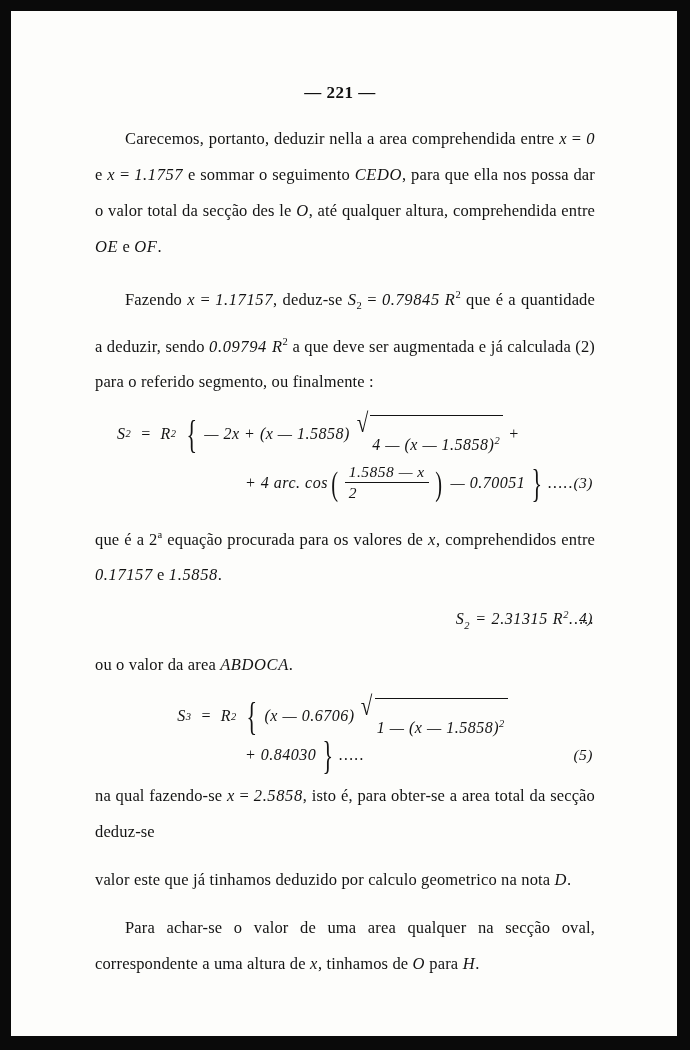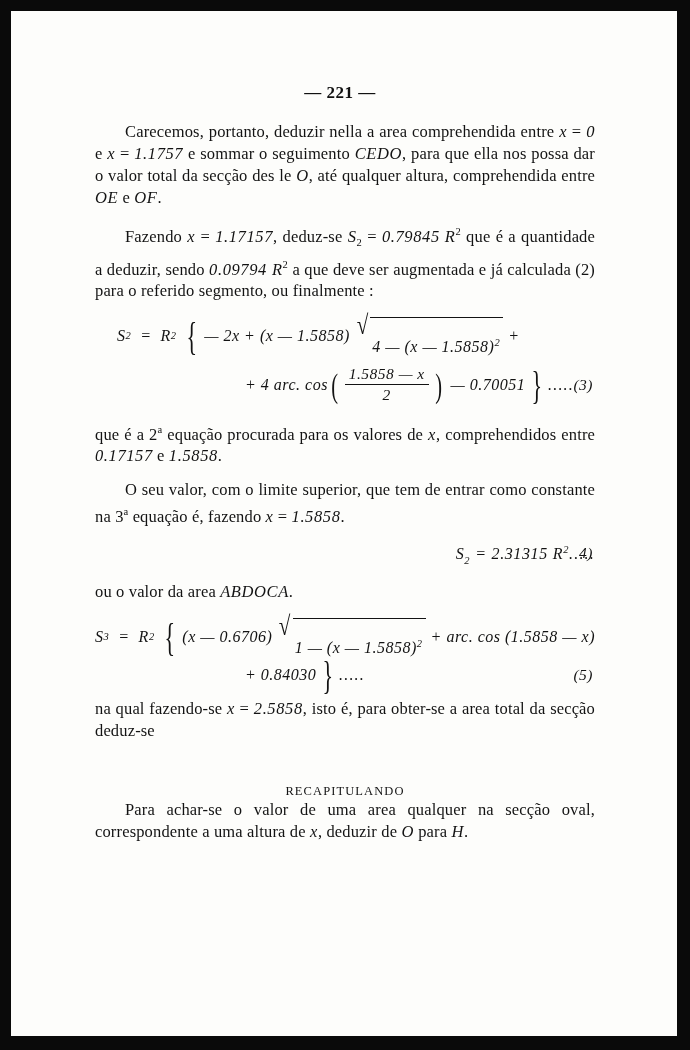--- a/index.html
+++ b/index.html
@@ -51,21 +51,21 @@
   }
   .body-col {
     position: absolute;
     left: 84px;
     top: 110px;
     width: 500px;
   }
   p.para {
     margin: 0 0 0 0;
     font-size: 16.5px;
-    line-height: 22px;
+    line-height: 36px;
     text-align: justify;
     text-align-last: left;
     color: #131313;
     letter-spacing: 0.15px;
   }
   p.para + p.para {
     margin-top: 12px;
   }
   .indent {
     text-indent: 30px;
@@ -163,21 +163,20 @@
   .rad-body {
     border-top: 1.6px solid #131313;
     padding: 19px 3px 0 2px;
     position: relative;
     top: 1px;
   }
   
   .frac {
     display: inline-flex;
     flex-direction: column;
-    align-items: center;
     vertical-align: middle;
     margin: 0 3px;
     position: relative;
     top: -1px;
   }
   .frac .num {
     padding: 0 4px 1px 4px;
     border-bottom: 1.6px solid #131313;
     font-size: 15.5px;
   }
@@ -253,21 +252,20 @@
             <span class="sp"></span>
             <span>— 0.70051</span>
             <span class="brace-close">}</span>
             <span class="dots">.....</span>
             <span class="eq-num">(3)</span>
           </div>
         </div>
 
         <p class="para"><span>que é a </span><span>2</span><sup class="ord">a</sup><span> equação procurada para os valores de </span><i class="mi">x</i><span>, comprehendidos entre </span><i class="mi">0.17157</i><span> e </span><i class="mi">1.5858</i><span>.</span></p>
 
-        <p class="para indent"><span>O seu valor, com o limite superior, que tem de entrar como constante na </span><span>3</span><sup class="ord">a</sup><span> equação é, fazendo </span><i class="mi">x</i><span> = </span><i class="mi">1.5858</i><span>.</span></p>
 
         <div class="eq-simple">
           <i>S</i><sub class="sb">2</sub><span class="sp"></span><span>=</span><span class="sp"></span><span>2.31315</span><span class="sp"></span><i>R</i><sup class="exp">2</sup><span class="dots">.....</span>
           <span class="eq-num">4)</span>
         </div>
 
         <p class="para"><span>ou o valor da area </span><i class="mi">ABDOCA</i><span>.</span></p>
 
 
         <div class="eq-block">
@@ -279,35 +277,34 @@
             <span class="sp-w"></span>
             <i>R</i>
               <sup class="exp">2</sup>
             <span class="brace-open">{</span>
             <span>(x — 0.6706)</span>
             <span class="radical">
               <span class="rad-sign">√</span>
               <span class="rad-body"><span>1 — (x — 1.5858)</span><sup class="exp">2</sup></span>
             </span>
             <span class="sp"></span>
-            <span>+ arc. cos (1.5858 — x)</span>
           </div>
           <div class="gap-sm"></div>
           <div class="eq-line mid-shift">
             <span>+ 0.84030</span>
             <span class="brace-close">}</span>
             <span class="dots">.....</span>
             <span class="eq-num">(5)</span>
           </div>
         </div>
 
         <p class="para"><span>na qual fazendo-se </span><i class="mi">x</i><span> = </span><i class="mi">2.5858</i><span>, isto é, para obter-se a area total da secção deduz-se</span></p>
 
 
-
-        <div class="section-head">RECAPITULANDO</div>
-
-        <p class="para indent after-head"><span>Para achar-se o valor de uma area qualquer na secção oval, correspondente a uma altura de </span><i class="mi">x</i><span>, deduzir de </span><i class="mi">O</i><span> para </span><i class="mi">H</i><span>.</span></p>
+        <p class="para"><span>valor este que já tinhamos deduzido por calculo geometrico na nota </span><i class="mi">D</i><span>.</span></p>
+
+
+        <p class="para indent after-head"><span>Para achar-se o valor de uma area qualquer na secção oval, correspondente a uma altura de </span><i class="mi">x</i><span>, tinhamos de </span><i class="mi">O</i><span> para </span><i class="mi">H</i><span>.</span></p>
 
       </div>
     </div>
   </div>
 </div>
 
 </body></html>

